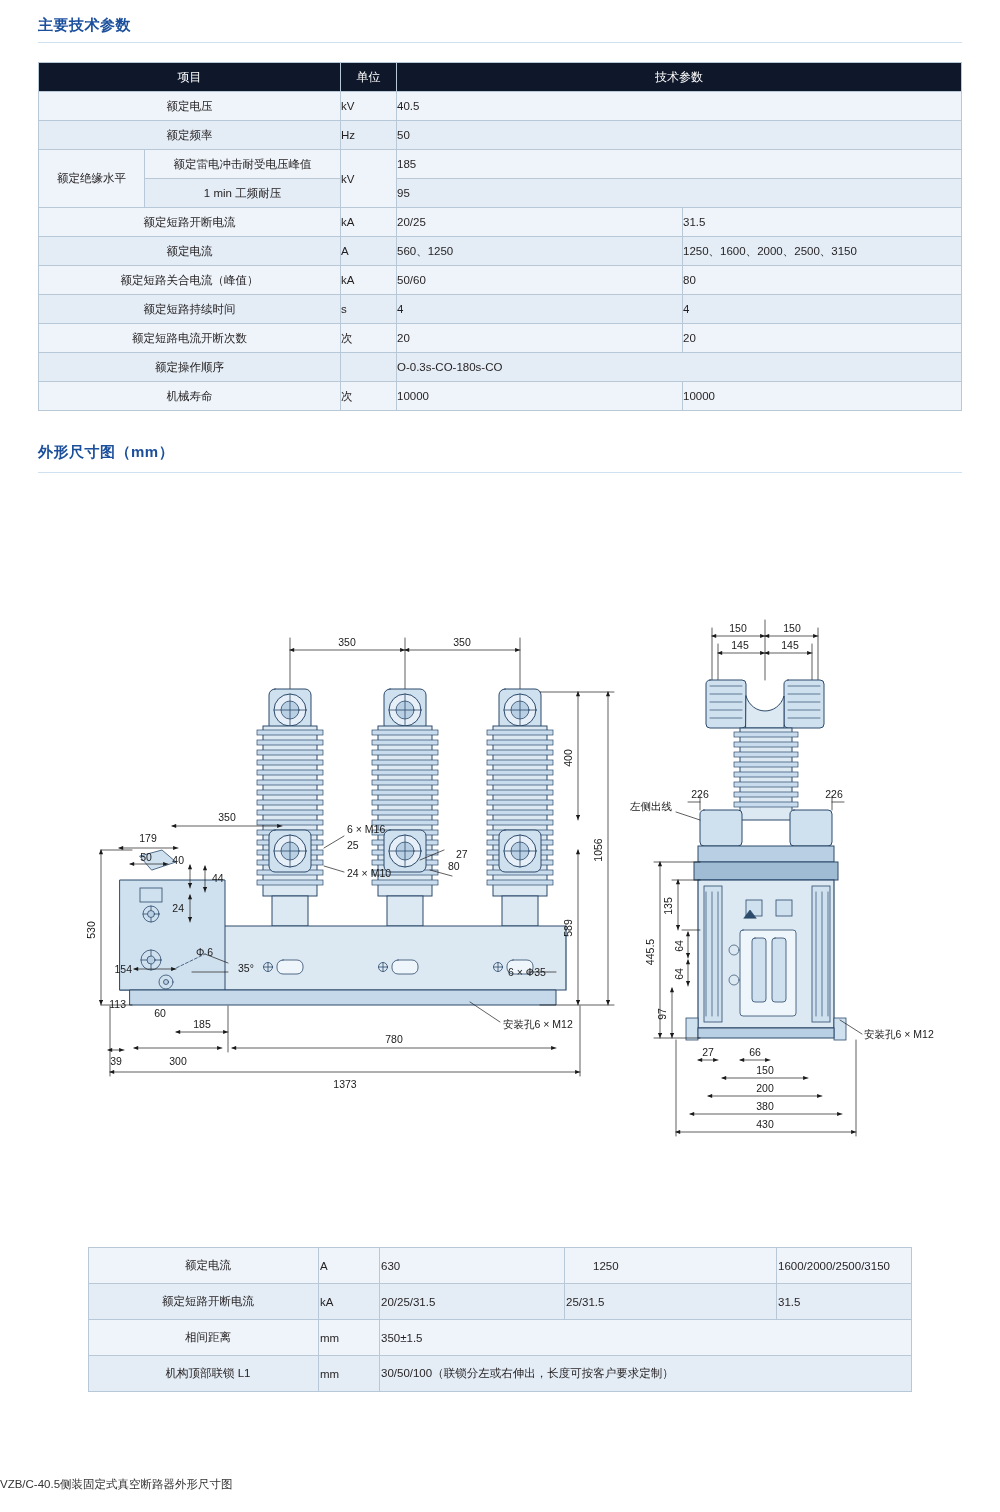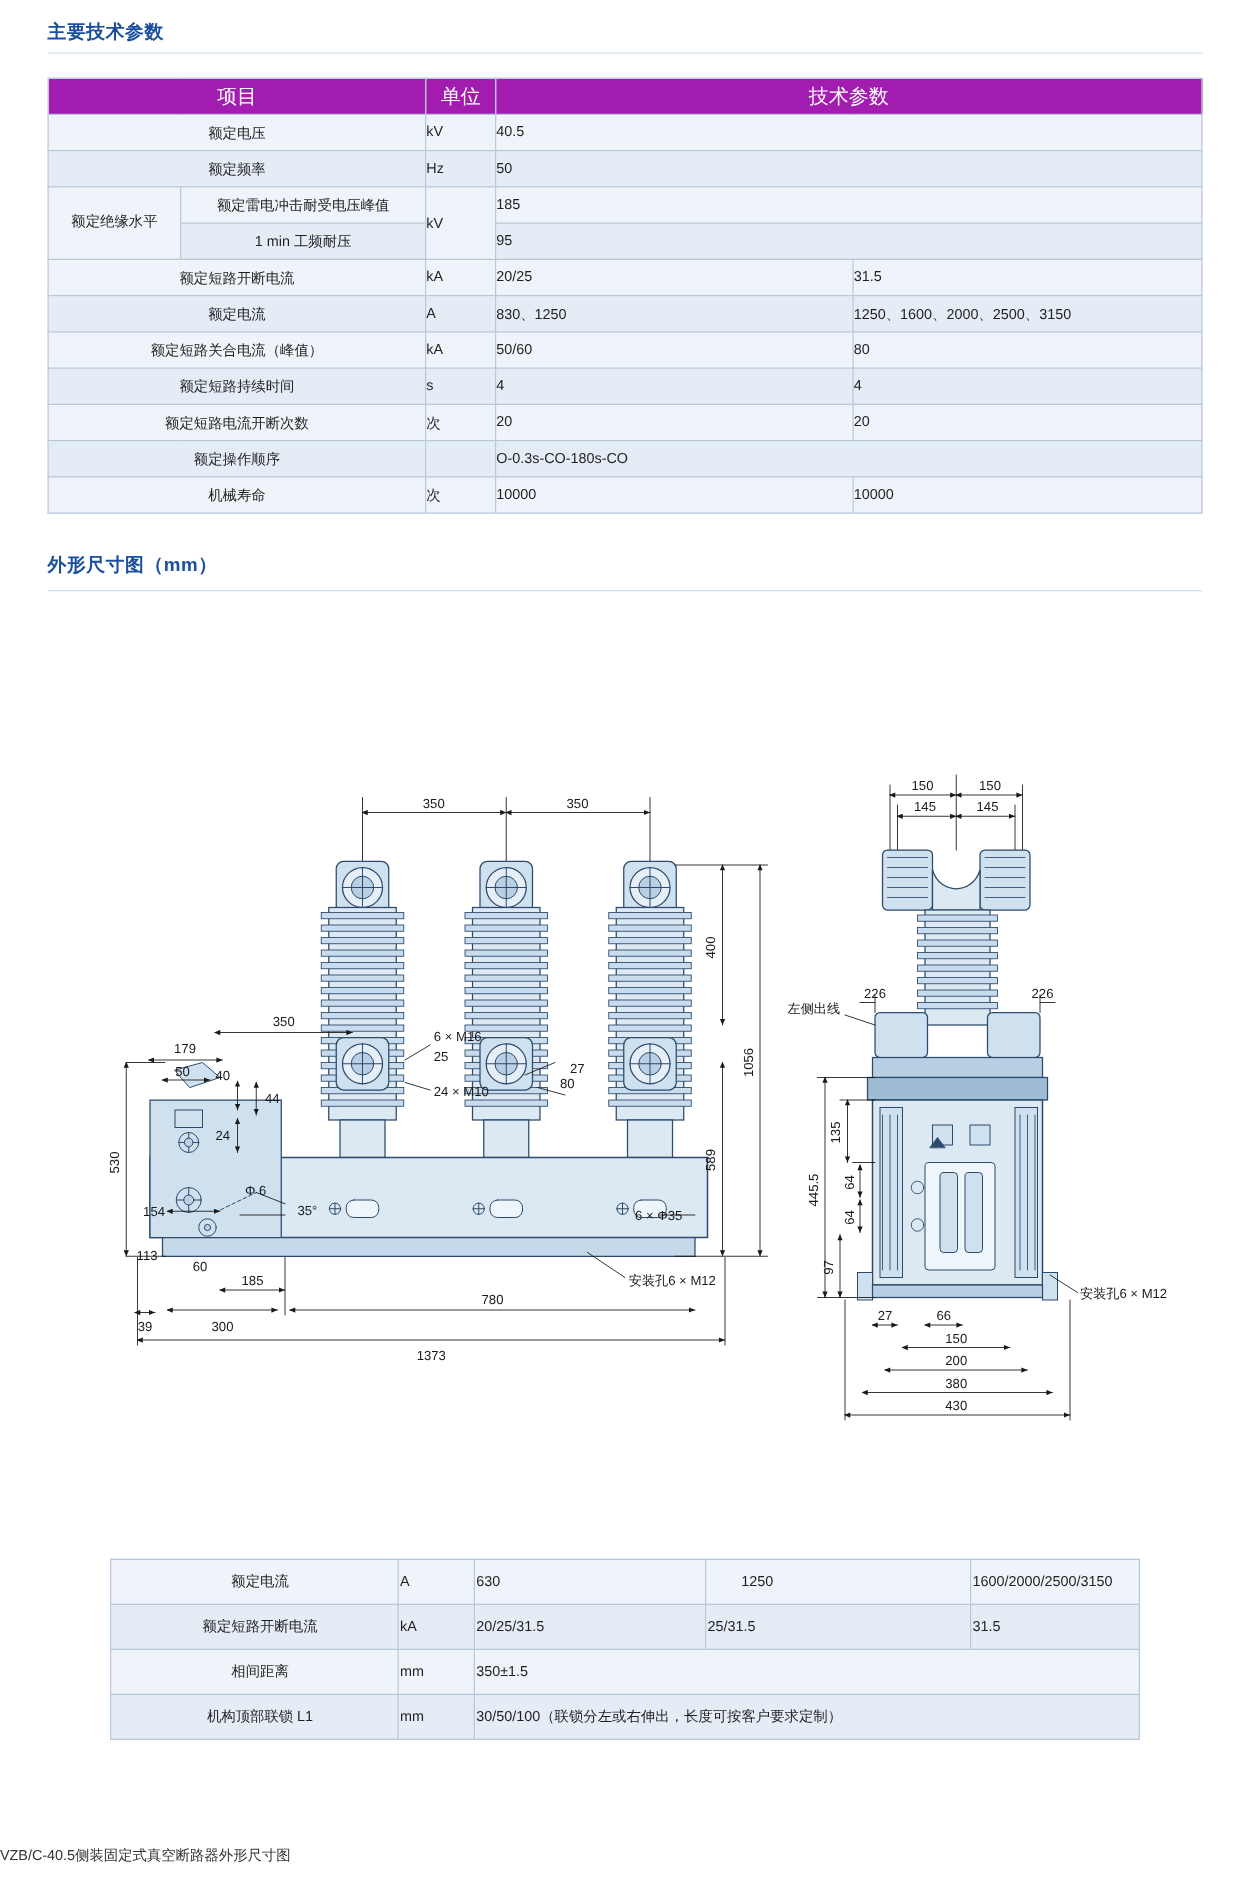--- a/index.html
+++ b/index.html
@@ -12,21 +12,21 @@
 
   
   .section-head{position:absolute;left:38px;font-size:15px;font-weight:bold;color:#1b4f9c;letter-spacing:.5px;}
   .section-rule{position:absolute;left:38px;width:924px;height:1px;background:#cfe0f1;}
 
   
   table{border-collapse:collapse;position:absolute;font-size:11.5px;}
   .spec-table{left:38px;top:62px;width:924px;}
   .spec-table th,.spec-table td{border:1px solid #b9c8d6;padding:0;height:28px;}
   .spec-table thead th{
-    background:#a21caf;color:#fff;font-weight:normal;font-size:16px;
+    background:#0f172a;color:#fff;font-weight:normal;font-size:12px;
   }
   .spec-table tbody td{background:#eef4fa;}
   .spec-table tbody tr:nth-child(even) td{background:#e4edf6;}
   .cell-l{padding-left:10px;text-align:center;}
   .cell-c{text-align:left;}
 
   .dim-table{left:88px;top:1247px;width:824px;}
   .dim-table td{border:1px solid #b9c8d6;height:33px;background:#eef4fa;font-size:11.5px;}
   .dim-table tr:nth-child(even) td{background:#e4edf6;}
 
@@ -75,21 +75,21 @@
       </tr>
       <tr>
         <td colspan="2" class="cell-l">额定短路开断电流</td>
         <td class="cell-c">kA</td>
         <td class="cell-c" style="width:285px;">20/25</td>
         <td class="cell-c">31.5</td>
       </tr>
       <tr>
         <td colspan="2" class="cell-l">额定电流</td>
         <td class="cell-c">A</td>
-        <td class="cell-c">830、1250</td>
+        <td class="cell-c">560、1250</td>
         <td class="cell-c">1250、1600、2000、2500、3150</td>
       </tr>
       <tr>
         <td colspan="2" class="cell-l">额定短路关合电流（峰值）</td>
         <td class="cell-c">kA</td>
         <td class="cell-c">50/60</td>
         <td class="cell-c">80</td>
       </tr>
       <tr>
         <td colspan="2" class="cell-l">额定短路持续时间</td>

